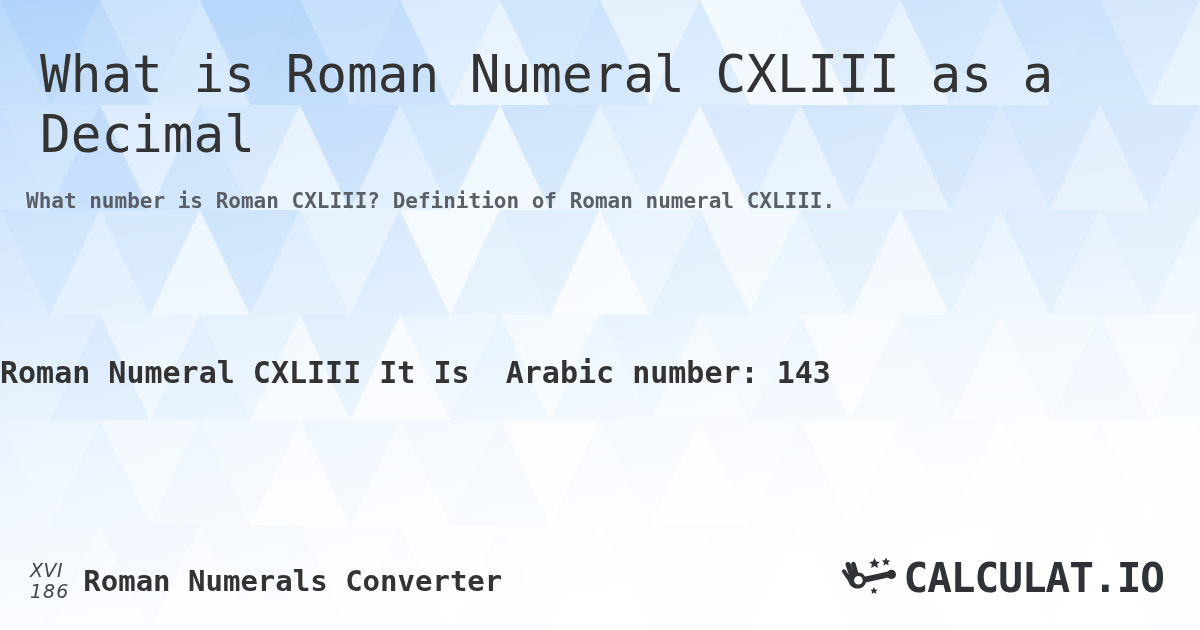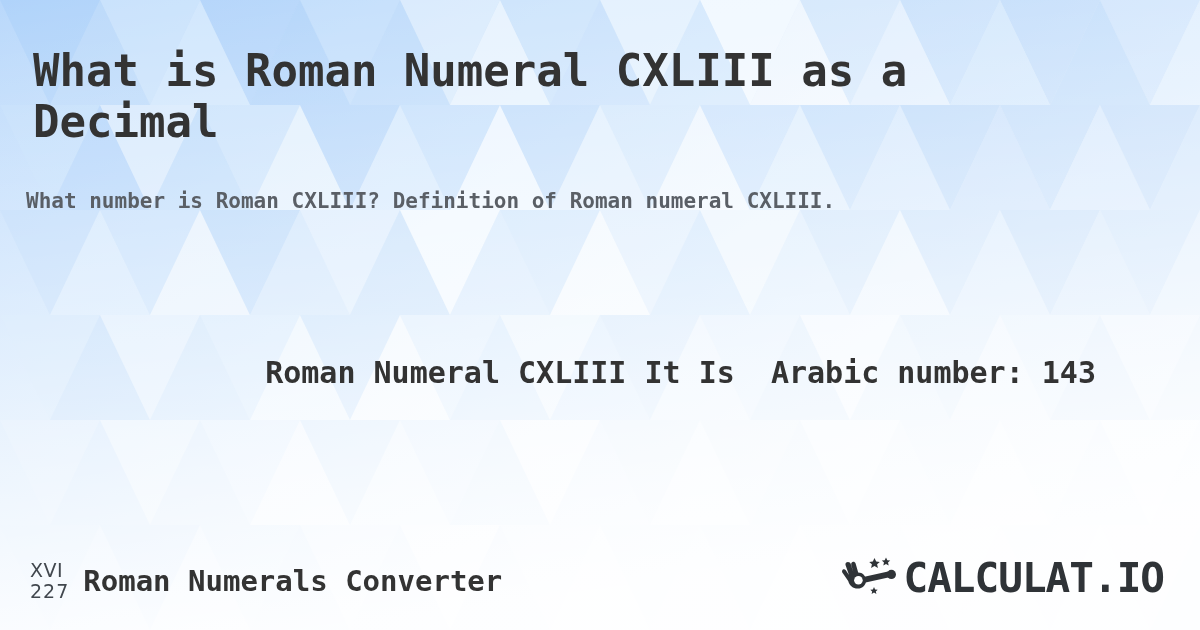--- a/index.html
+++ b/index.html
@@ -10,50 +10,51 @@
     background:#cfe4fb;
   }
   #card {
     position:relative; width:1200px; height:630px; overflow:hidden;
     background:linear-gradient(120deg,#c9e0fb 0%, #d9eafd 35%, #eef6fe 62%, #ffffff 100%);
   }
   #bg-poly { position:absolute; inset:0; width:1200px; height:630px; display:block; }
   #content { position:relative; z-index:2; width:1200px; height:630px; }
 
   .page-title {
-    position:absolute; left:33px; top:45px; width:1060px;
-    font-family:"DejaVu Sans Mono", monospace;
-    font-size:44px; font-weight:bold; line-height:1.17;
+    position:absolute; left:40px; top:45px; width:1060px;
+    font-family:"DejaVu Sans Mono", monospace;
+    font-size:51px; font-weight:normal; line-height:1.17;
     color:#333333; letter-spacing:0px;
     white-space:pre-wrap;
   }
   .page-subtitle {
     position:absolute; left:26px; top:186px; width:1090px;
     font-family:"DejaVu Sans Mono", monospace;
     font-size:21px; font-weight:bold; line-height:1.45;
     color:#5a5f66;
     white-space:pre-wrap;
   }
   .answer-line {
     position:absolute; left:0px; top:355px; width:1096px;
-    text-align:right;
+    text-align:left;
     font-family:"DejaVu Sans Mono", monospace;
     font-size:30px; font-weight:bold; line-height:1.2;
     color:#333333;
     white-space:pre;
   }
 
   .footer { position:absolute; left:0; bottom:0; width:1200px; height:92px; }
 
   .brand { position:absolute; left:30px; top:22px; display:flex; align-items:center; }
   .brand-mark {
     font-family:"DejaVu Sans", sans-serif;
     font-size:19px; font-weight:normal; line-height:1.08;
     color:#41474e; text-align:left; letter-spacing:0.5px;
     padding-right:14px;
+    font-style:italic;
   }
   .brand-mark .mk-num { letter-spacing:1px; }
   .brand-name {
     font-family:"DejaVu Sans Mono", monospace;
     font-size:29px; font-weight:bold; color:#333333;
     white-space:pre;
   }
 
   .site-logo {
     position:absolute; right:36px; top:16px;
@@ -251,21 +252,21 @@
 
     <p class="page-subtitle">What number is Roman CXLIII? Definition of Roman numeral CXLIII.</p>
 
     <div class="answer-line">Roman Numeral CXLIII It Is  Arabic number: 143</div>
 
     <div class="footer">
 
       <div class="brand">
         <div class="brand-mark">
           <div class="mk-rom">XVI</div>
-          <div class="mk-num">227</div>
+          <div class="mk-num">186</div>
         </div>
         <div class="brand-name">Roman Numerals Converter</div>
       </div>
 
       <div class="site-logo">
         <svg class="wand-icon" width="62" height="44" viewBox="0 0 62 44" aria-hidden="true">
           <g fill="#2f3337">
 
             <path d="M7,6 C5,6 4,7.4 4.6,9.2 L8,19 L4.8,14.2 C3.8,12.7 1.8,12.9 1.2,14.4
                      C0.8,15.5 1.1,16.4 2,17.6 L7.2,25 C8.6,29.6 12,32.6 16.6,32.6

